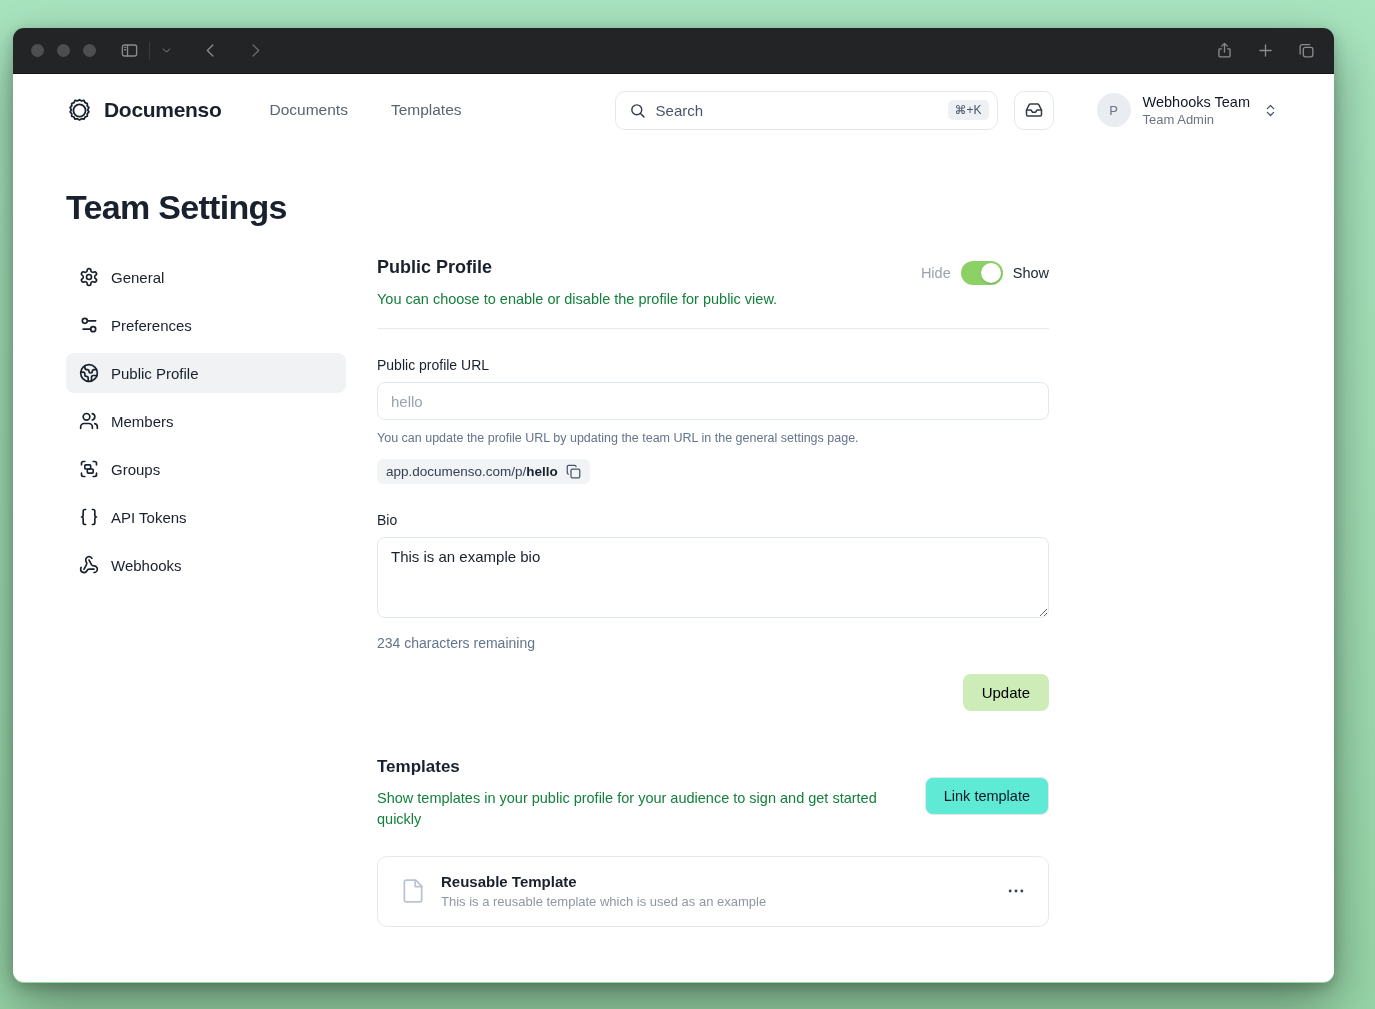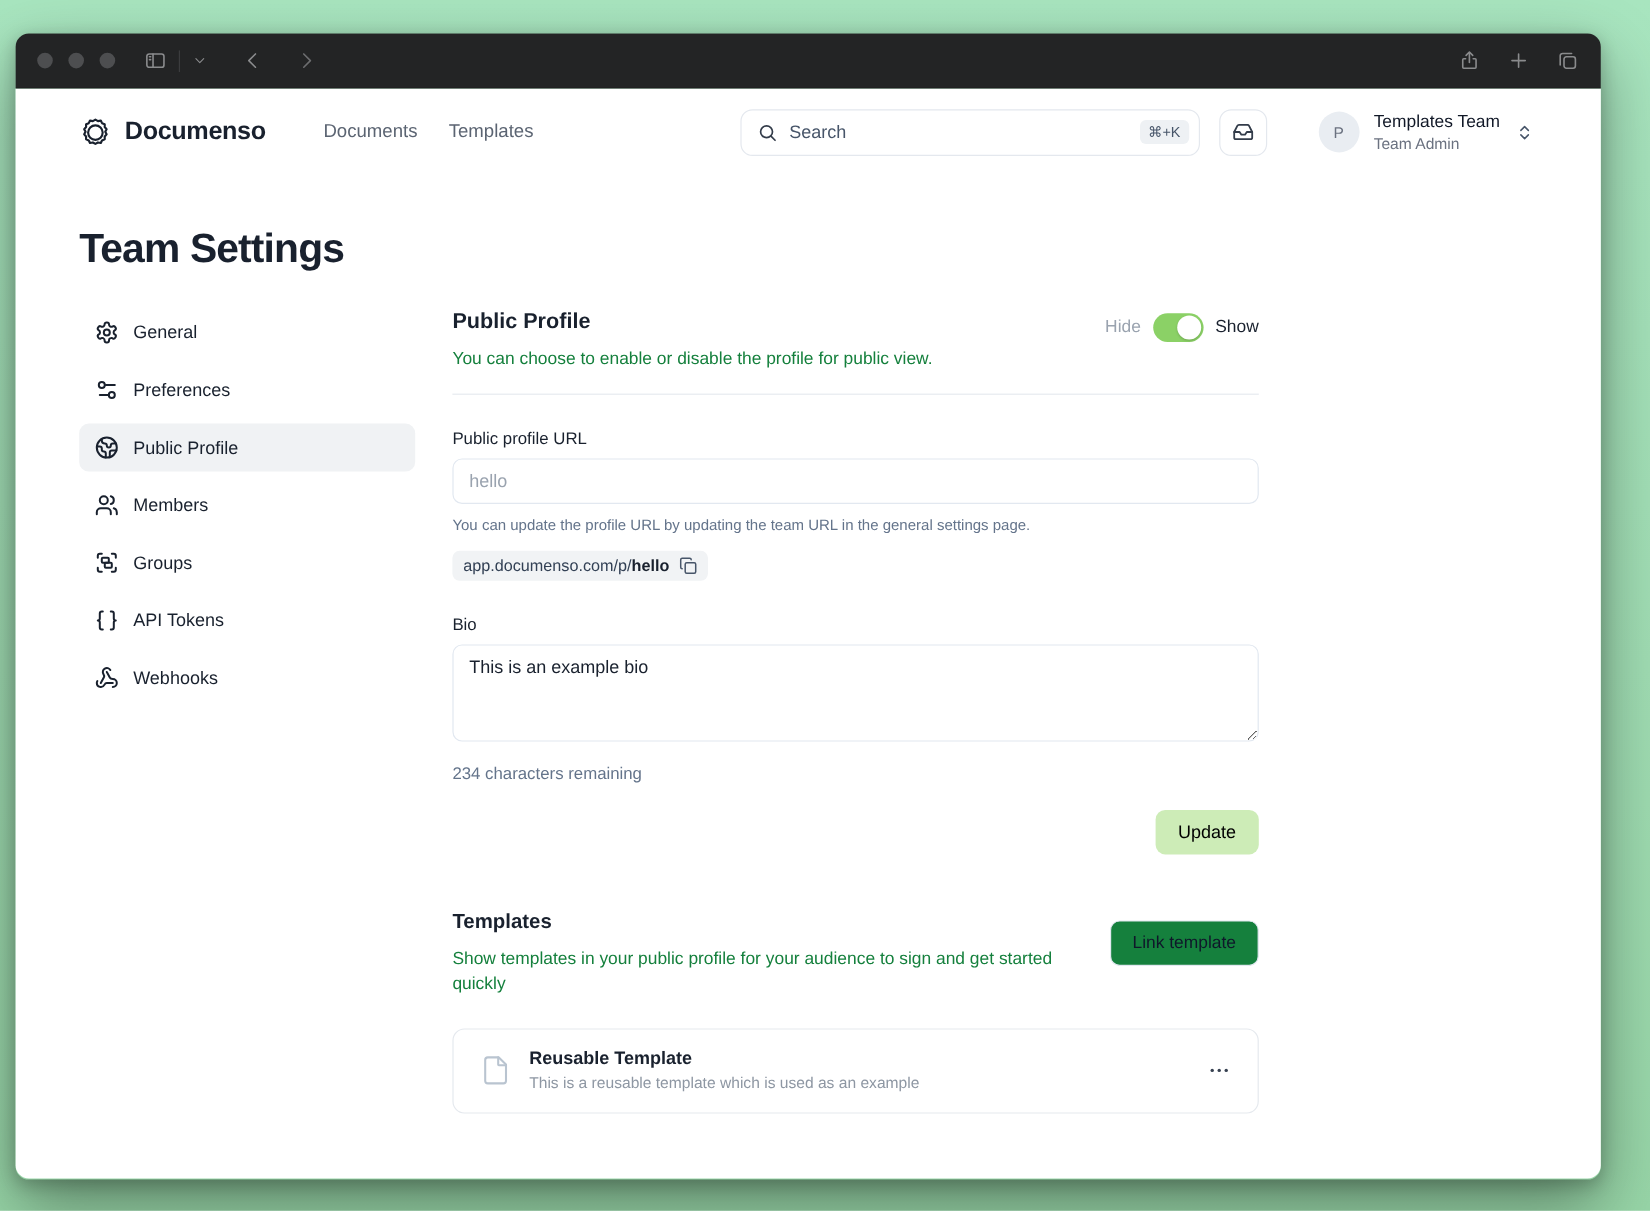--- a/index.html
+++ b/index.html
@@ -32,21 +32,21 @@
   
   .app {
     height:908px; background:#ffffff; border-radius:0 0 11px 11px;
     padding:0 56px 0 53px; overflow:hidden;
   }
   .app-header { height:72px; display:flex; align-items:center; }
   .brand { display:flex; align-items:center; gap:11px; }
   .brand-icon { width:27px; height:27px; color:#19212e; }
   .brand-icon svg { width:100%; height:100%; fill:none; stroke:currentColor; stroke-width:1.6; stroke-linejoin:round; }
   .brand-name { font-size:21px; font-weight:700; letter-spacing:-.3px; color:#19212e; }
-  .main-nav { display:flex; gap:26px; margin-left:48px; }
+  .main-nav { display:flex; gap:43px; margin-left:48px; }
   .nav-link { font-size:15.5px; font-weight:500; color:#5b6472; text-decoration:none; }
   .search {
     margin-left:auto; width:383px; height:39px; border:1px solid #e4e8ee; border-radius:10px;
     display:flex; align-items:center; padding:0 8px 0 13px; background:#fff;
   }
   .search-icon { width:17px; height:17px; color:#333c4a; flex:none; }
   .search-icon svg, .ic svg { width:100%; height:100%; fill:none; stroke:currentColor; stroke-width:2; stroke-linecap:round; stroke-linejoin:round; }
   .search input {
     border:none; outline:none; flex:1; margin-left:10px; font-size:15px; color:#19212e;
     font-family:inherit; background:transparent;
@@ -108,22 +108,22 @@
   .remaining { margin-top:13px; font-size:14px; color:#64748b; }
   .update-row { display:flex; justify-content:flex-end; margin-top:23px; }
   .update-btn {
     background:#cdecb7; color:#000000; border:none; border-radius:8px; height:37px; padding:0 19px;
     font-size:15px; font-weight:500; font-family:inherit; cursor:pointer;
   }
   .tpl-block { margin-top:46px; }
   .tpl-title { font-size:17px; font-weight:600; color:#19212e; }
   .tpl-desc { max-width:545px; }
   .link-btn {
-    background:#15803d; border:1px solid #e2e8f0; border-radius:8px; height:38px; padding:0 18px;
-    font-size:14.5px; font-weight:500; color:#0f172a; font-family:inherit; cursor:pointer; flex:none; margin-top:9px;
+    background:#5eead4; border:1px solid #e2e8f0; border-radius:8px; height:38px; padding:0 18px;
+    font-size:14.5px; font-weight:500; color:#0f172a; font-family:inherit; cursor:pointer; flex:none; margin-top:20px;
   }
   .tpl-card {
     margin-top:27px; border:1px solid #e5e9ee; border-radius:10px; height:71px;
     display:flex; align-items:center; padding:0 22px;
   }
   .file-ic { width:26px; height:26px; color:#b9c4d0; flex:none; }
   .file-ic svg { stroke-width:1.6; }
   .tpl-card-text { margin-left:15px; }
   .tpl-card-title { font-size:15px; font-weight:600; color:#19212e; }
   .tpl-card-sub { font-size:13px; color:#8e97a3; margin-top:4px; }
@@ -220,21 +220,21 @@
         <span class="ic inbox-ic">
           <svg viewBox="0 0 24 24">
               <polyline points="22 12 16 12 14 15 10 15 8 12 2 12"></polyline>
               <path d="M5.45 5.11 2 12v6a2 2 0 0 0 2 2h16a2 2 0 0 0 2-2v-6l-3.45-6.89A2 2 0 0 0 16.76 4H7.24a2 2 0 0 0-1.79 1.11z"></path>
             </svg>
         </span>
       </button>
       <div class="account">
         <span class="avatar">P</span>
         <div class="account-text">
-          <div class="team-name">Templates Team</div>
+          <div class="team-name">Webhooks Team</div>
           <div class="team-role">Team Admin</div>
         </div>
         <span class="ic acct-chev">
           <svg viewBox="0 0 24 24">
               <polyline points="7 15 12 20 17 15"></polyline>
               <polyline points="7 9 12 4 17 9"></polyline>
             </svg>
         </span>
       </div>
     </div>

